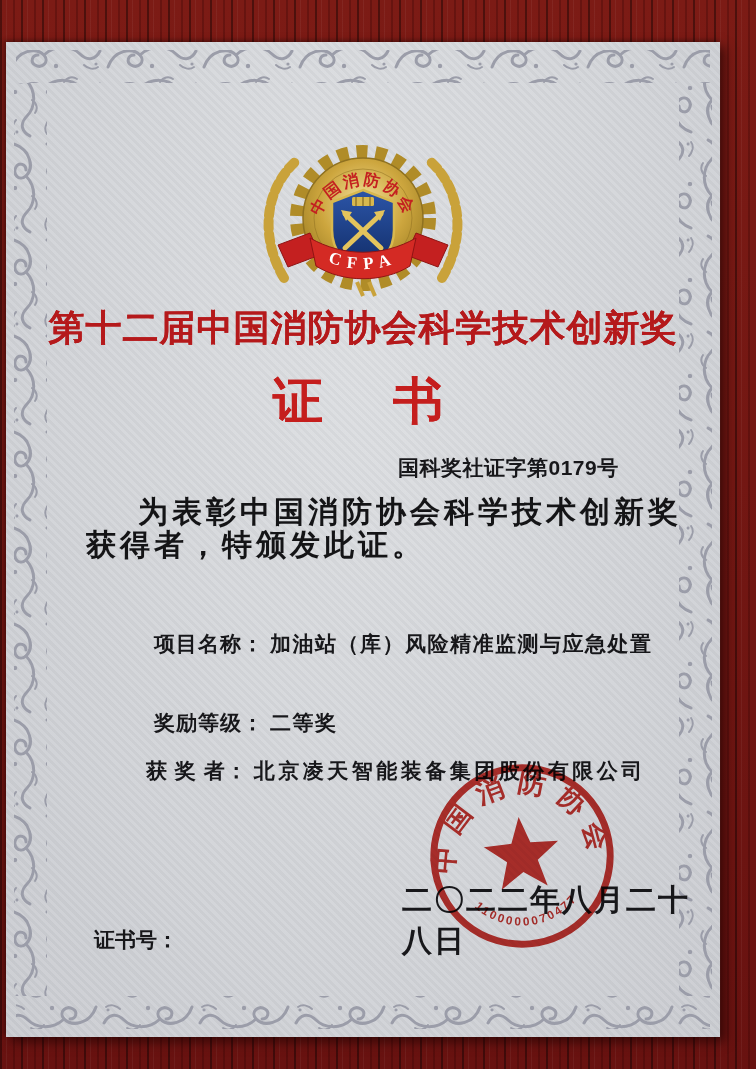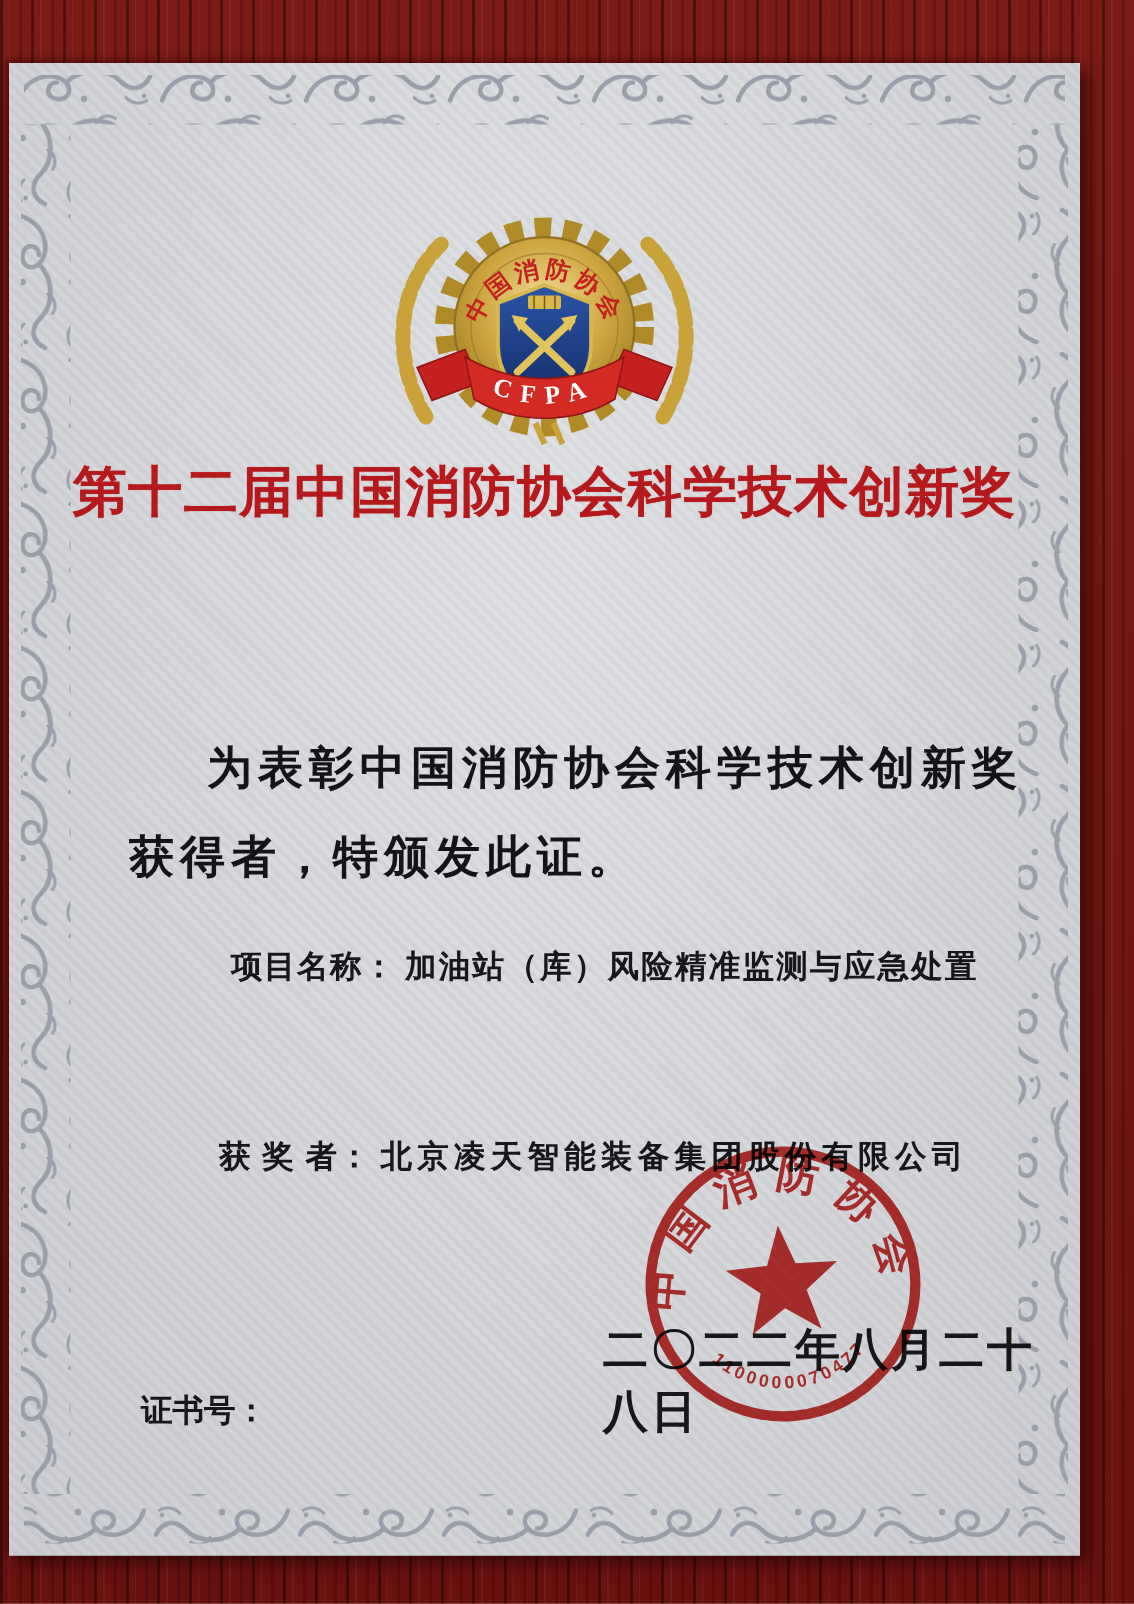--- a/index.html
+++ b/index.html
@@ -35,21 +35,21 @@
   }
   .issue-no{
     position:absolute;left:392px;top:412px;
     font-size:21px;font-weight:700;color:#17171a;letter-spacing:.5px;
   }
   .body-line{
     position:absolute;color:#141416;font-size:30px;font-weight:600;letter-spacing:4px;
     font-family:"Liberation Serif","DejaVu Serif",serif;
   }
   .body-line.l1{left:132px;top:450px;}
-  .body-line.l2{left:80px;top:509px;}
+  .body-line.l2{left:80px;top:483px;}
   .field-row{position:absolute;display:flex;align-items:flex-end;white-space:nowrap;}
   .field-label{font-size:21px;font-weight:700;color:#17171a;letter-spacing:1px;}
   .field-value{font-size:21px;font-weight:700;color:#17171a;letter-spacing:1.5px;margin-left:6px;}
   .row1{left:148px;top:588px;}
   .row1b{left:230px;top:629px;}
   .row2{left:148px;top:667px;}
   .row3{left:140px;top:715px;}
   .row3 .field-value{letter-spacing:3.5px;}
   .date-line{
     position:absolute;left:396px;top:838px;z-index:1;
@@ -143,27 +143,33 @@
       <textPath href="#bannerArc" startOffset="50%" text-anchor="middle">CFPA</textPath>
     </text>
 
     <g stroke="#c9a23a" stroke-width="4">
       <path d="M112,156 l6,14"></path>
         <path d="M124,156 l6,14"></path>
     </g>
   </svg>
 
   <div class="cert-title">第十二届中国消防协会科学技术创新奖</div>
+  <div class="cert-subtitle">证　书</div>
+  <div class="issue-no">国科奖社证字第0179号</div>
 
   <div class="body-line l1">为表彰中国消防协会科学技术创新奖</div>
   <div class="body-line l2">获得者，特颁发此证。</div>
 
   <div class="field-row row1">
     <span class="field-label">项目名称：</span>
     <span class="field-value">加油站（库）风险精准监测与应急处置</span>
+  </div>
+  <div class="field-row row2">
+    <span class="field-label">奖励等级：</span>
+    <span class="field-value">二等奖</span>
   </div>
   <div class="field-row row3">
     <span class="field-label">获 奖 者：</span>
     <span class="field-value">北京凌天智能装备集团股份有限公司</span>
   </div>
 
   <div class="date-line">二〇二二年八月二十八日</div>
 
   <svg class="seal" viewBox="0 0 200 200">
     <defs>

